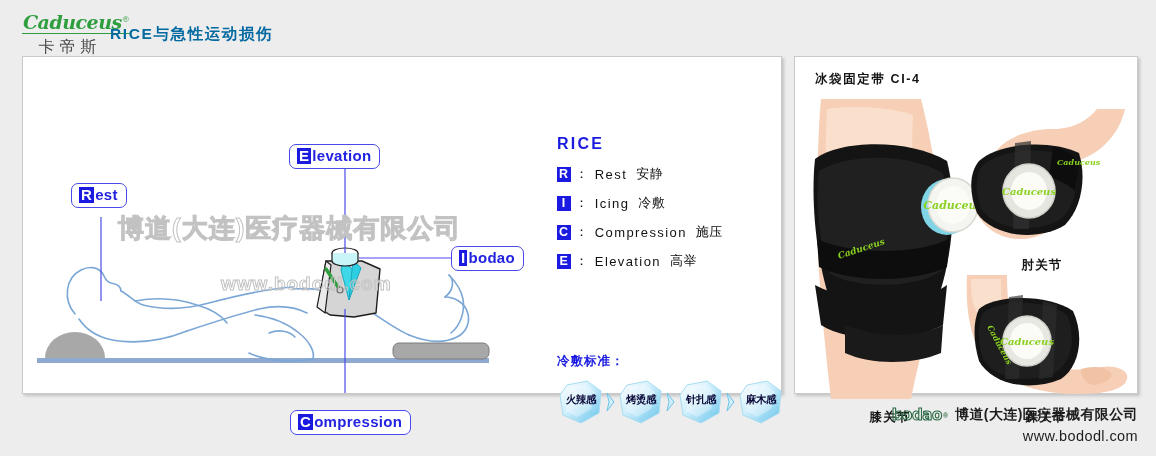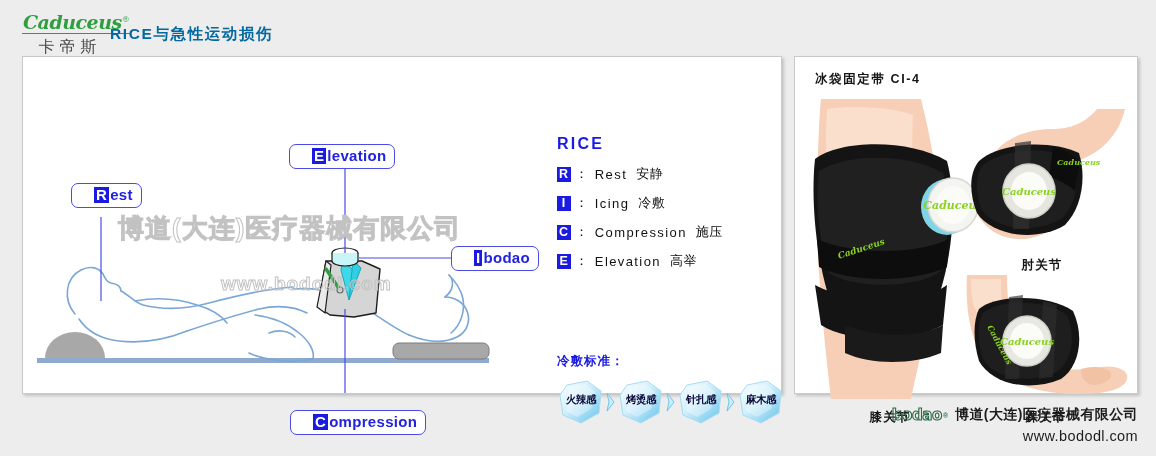--- a/index.html
+++ b/index.html
@@ -49,21 +49,21 @@
     font-weight:bold;
   }
   #wm1{left:95px;top:154px;font-size:26px;letter-spacing:1px;}
   #wm2{left:198px;top:216px;font-size:19px;letter-spacing:1px;font-family:"Liberation Sans",sans-serif;}
 
   
   .chip{
     position:absolute;
     border:1.4px solid #4a4ae8;border-radius:7px;background:#fff;
     color:#2222e0;font-size:15px;font-weight:bold;
-    padding:3px 8px 4px 22px;white-space:nowrap;line-height:16px;
+    padding:3px 8px 4px 7px;white-space:nowrap;line-height:16px;
     letter-spacing:.3px;
   }
   .chip .k{
     background:#1a1ae0;color:#fff;
     padding:0 2px;margin-right:1px;display:inline-block;
   }
   #chip-rest{left:48px;top:126px;}
   #chip-elev{left:266px;top:87px;}
   #chip-icing{left:428px;top:189px;}
   #chip-comp{left:267px;top:353px;}

